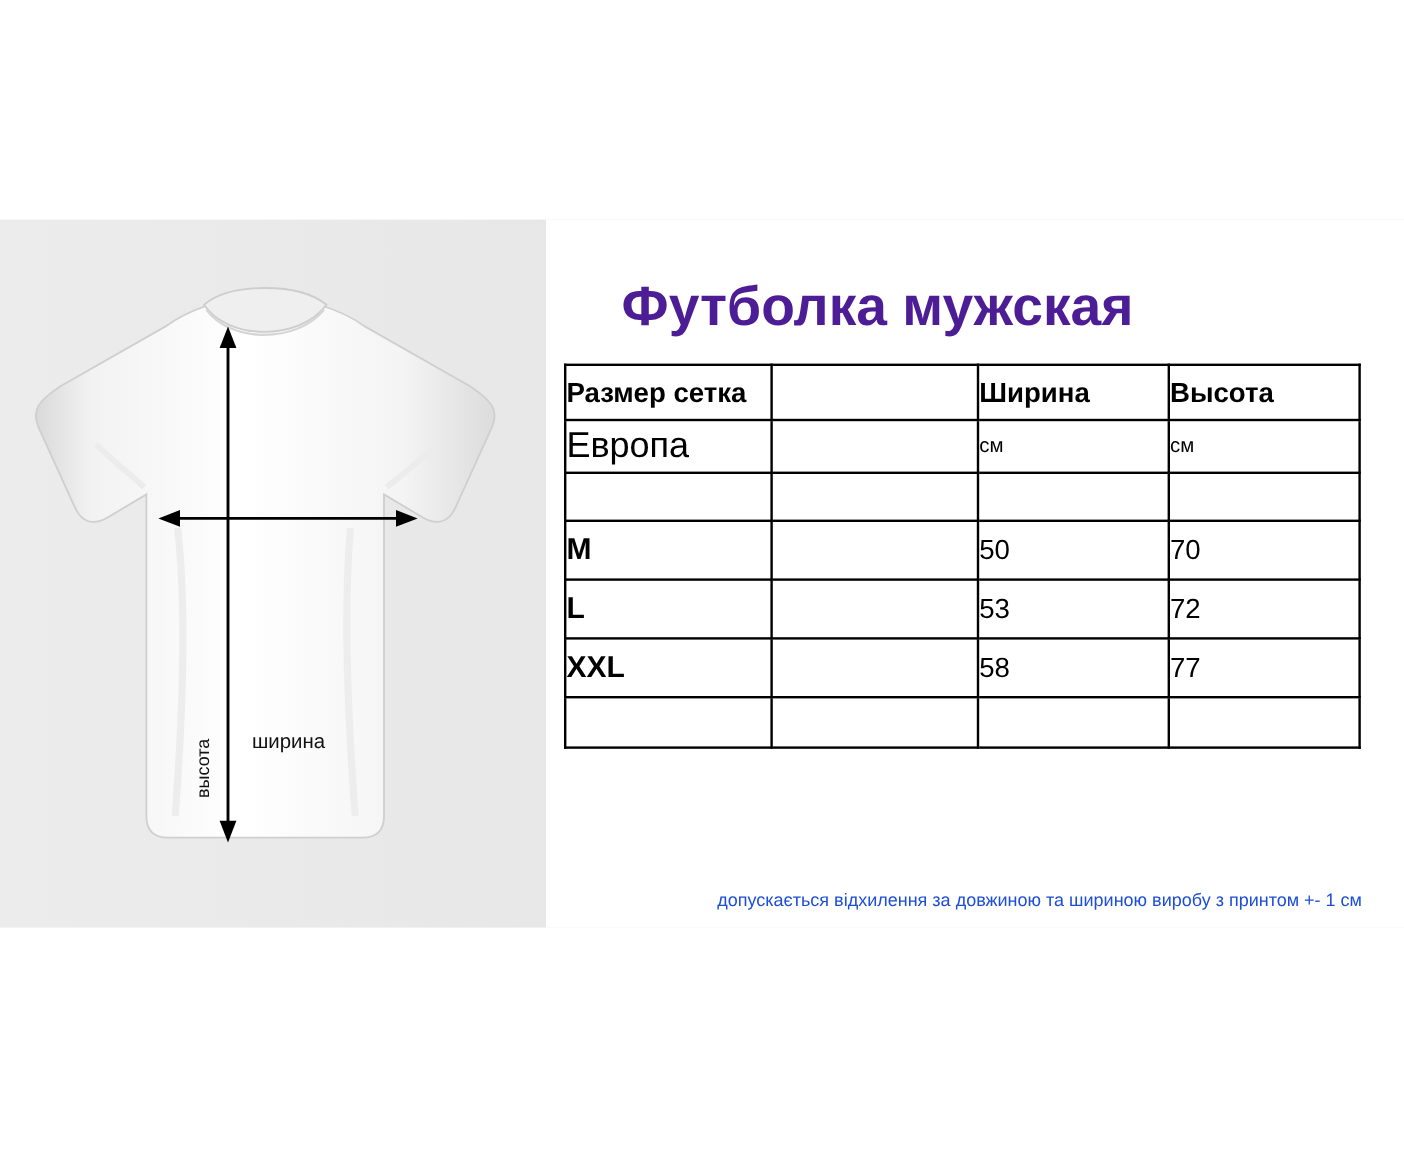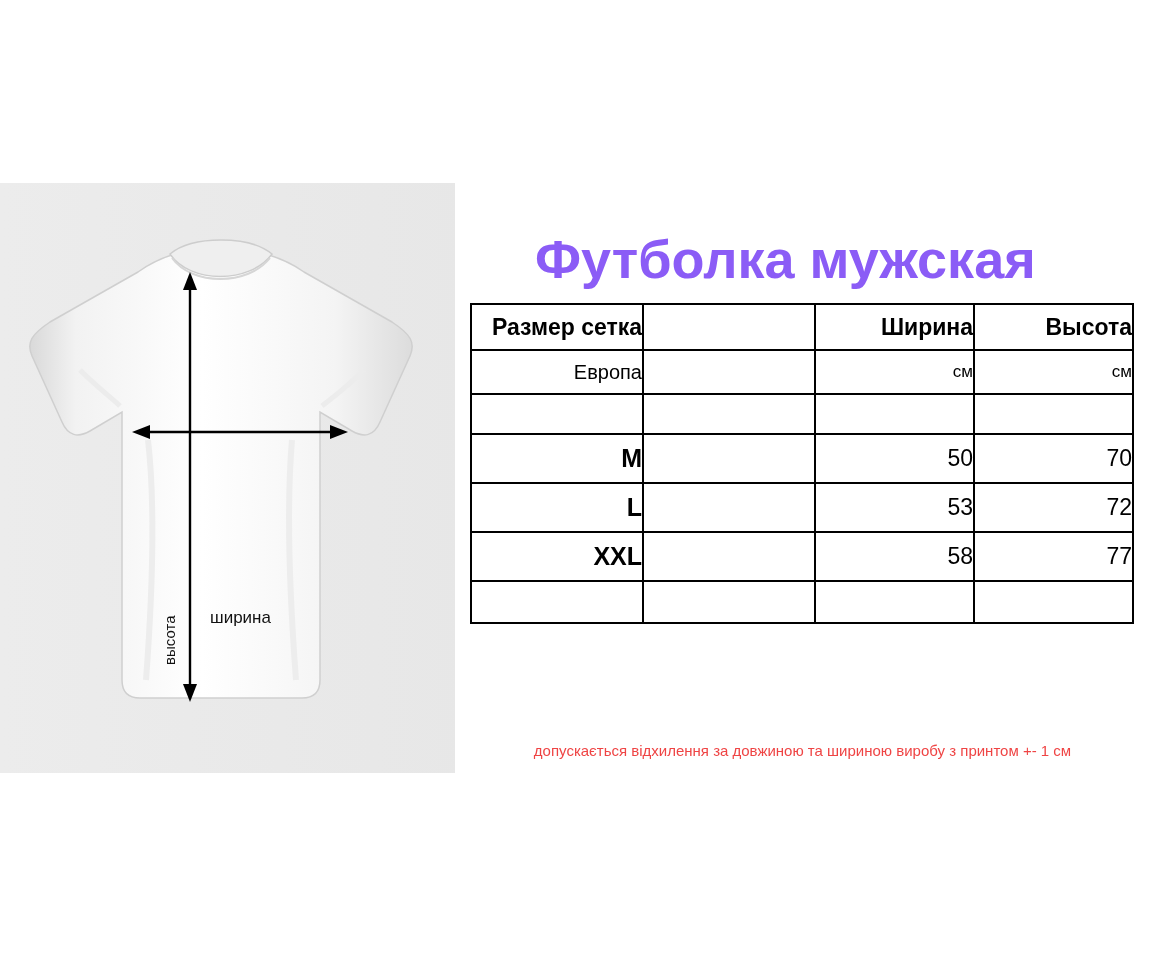--- a/index.html
+++ b/index.html
@@ -67,70 +67,70 @@
     font-size: 15px;
     color: #111;
     transform: rotate(-90deg);
     transform-origin: left top;
     white-space: nowrap;
   }
 
   
   .title {
     position: absolute;
-    left: 535px;
+    left: 518px;
     top: 228px;
-    font-size: 54px;
+    font-size: 46px;
     font-weight: bold;
-    color: #8b5cf6;
+    color: #4c1d95;
     letter-spacing: 0px;
     white-space: nowrap;
     font-family: "Liberation Sans", sans-serif;
   }
 
   table.size-table {
     position: absolute;
     left: 470px;
     top: 303px;
     width: 662px;
     border-collapse: collapse;
     table-layout: fixed;
     background: #fff;
   }
   table.size-table td, table.size-table th {
     border: 2px solid #000;
     padding: 0;
-    text-align: right;
+    text-align: left;
     vertical-align: middle;
     color: #000;
     background: #fff;
   }
   col.c1 { width: 172px; }
   col.c2 { width: 172px; }
   col.c3 { width: 159px; }
   col.c4 { width: 159px; }
 
   tr.head-row td { height: 44px; font-size: 23px; font-weight: bold; }
   tr.unit-row td { height: 42px; font-size: 22px; }
-  tr.unit-row td.eu { font-size: 20px; padding-left: 40px; }
+  tr.unit-row td.eu { font-size: 30px; }
   tr.unit-row td.cm { font-size: 17px; }
   tr.blank-row td { height: 38px; }
   tr.data-row td { height: 47px; }
   tr.data-row td.size { font-size: 25px; font-weight: bold; }
   tr.data-row td.num { font-size: 23px; }
   tr.tail-row td { height: 40px; }
 
   .note {
     position: absolute;
     left: 470px;
     top: 742px;
     width: 665px;
-    text-align: center;
+    text-align: right;
     font-size: 15px;
-    color: #ef4444;
+    color: #1d4ed8;
     font-family: "Liberation Sans", sans-serif;
     white-space: nowrap;
   }
 </style>
 </head>
 <body>
 
 <div id="canvas">
 
   <div class="backdrop"></div>

